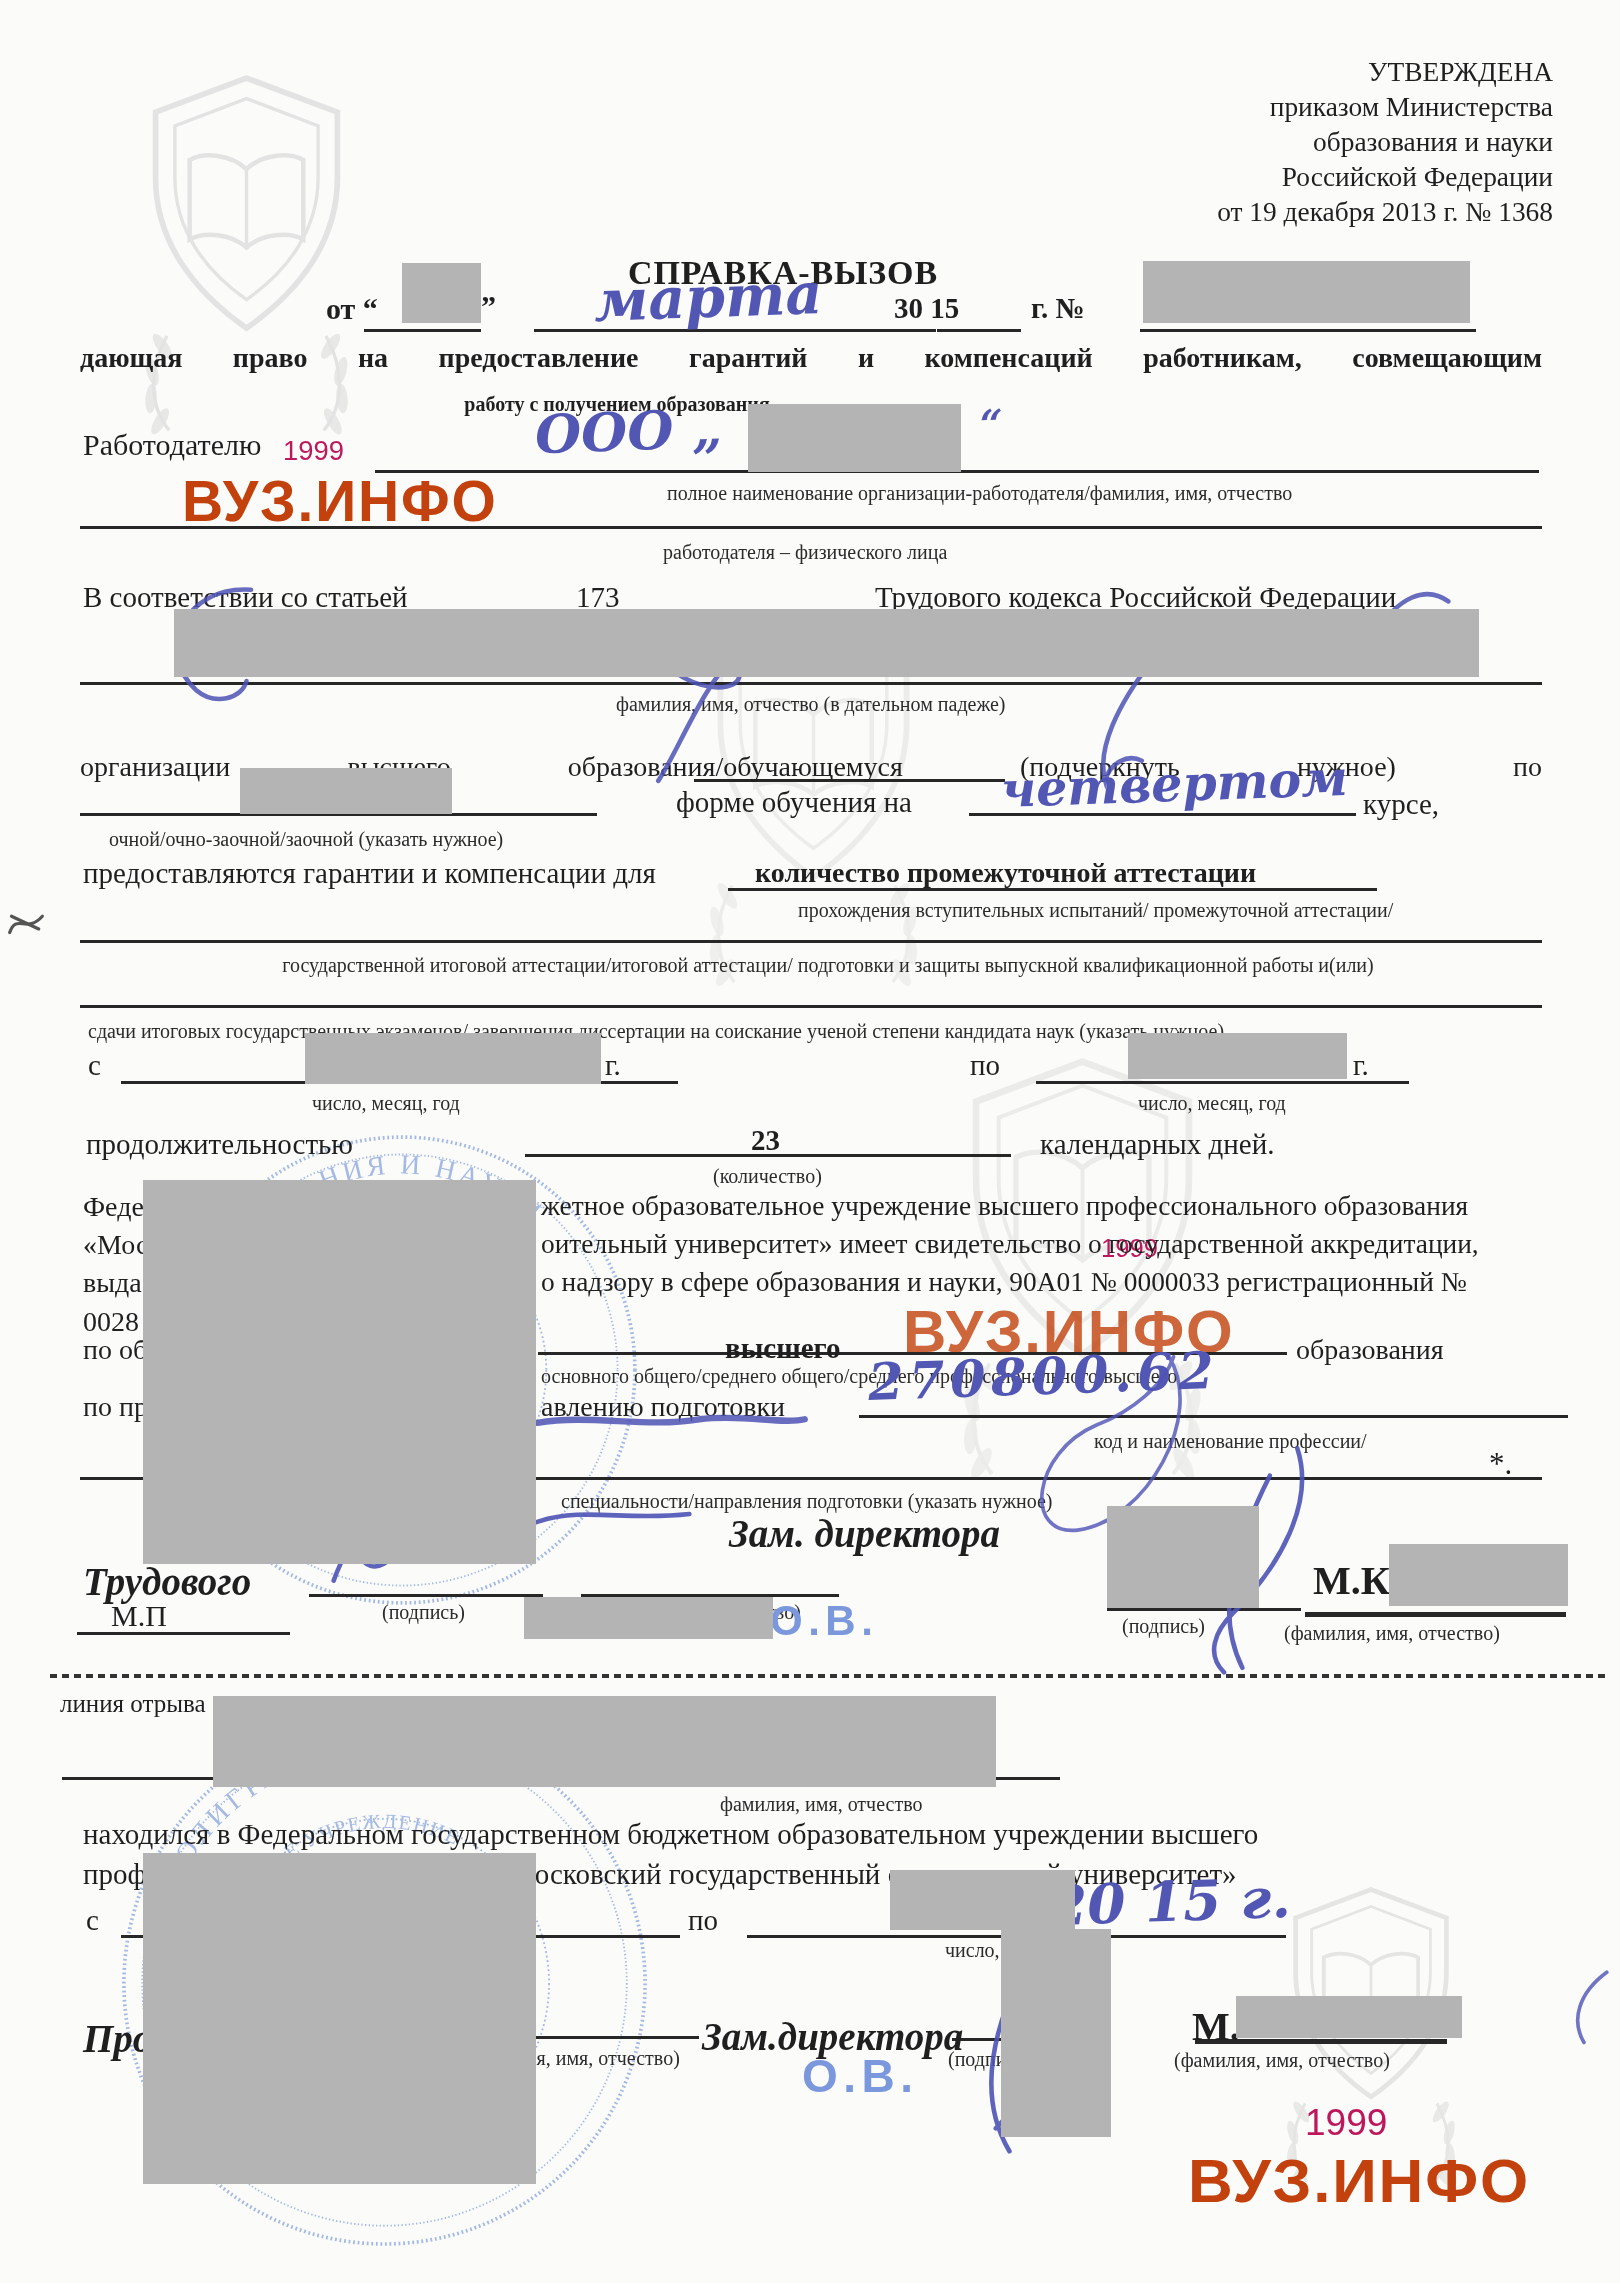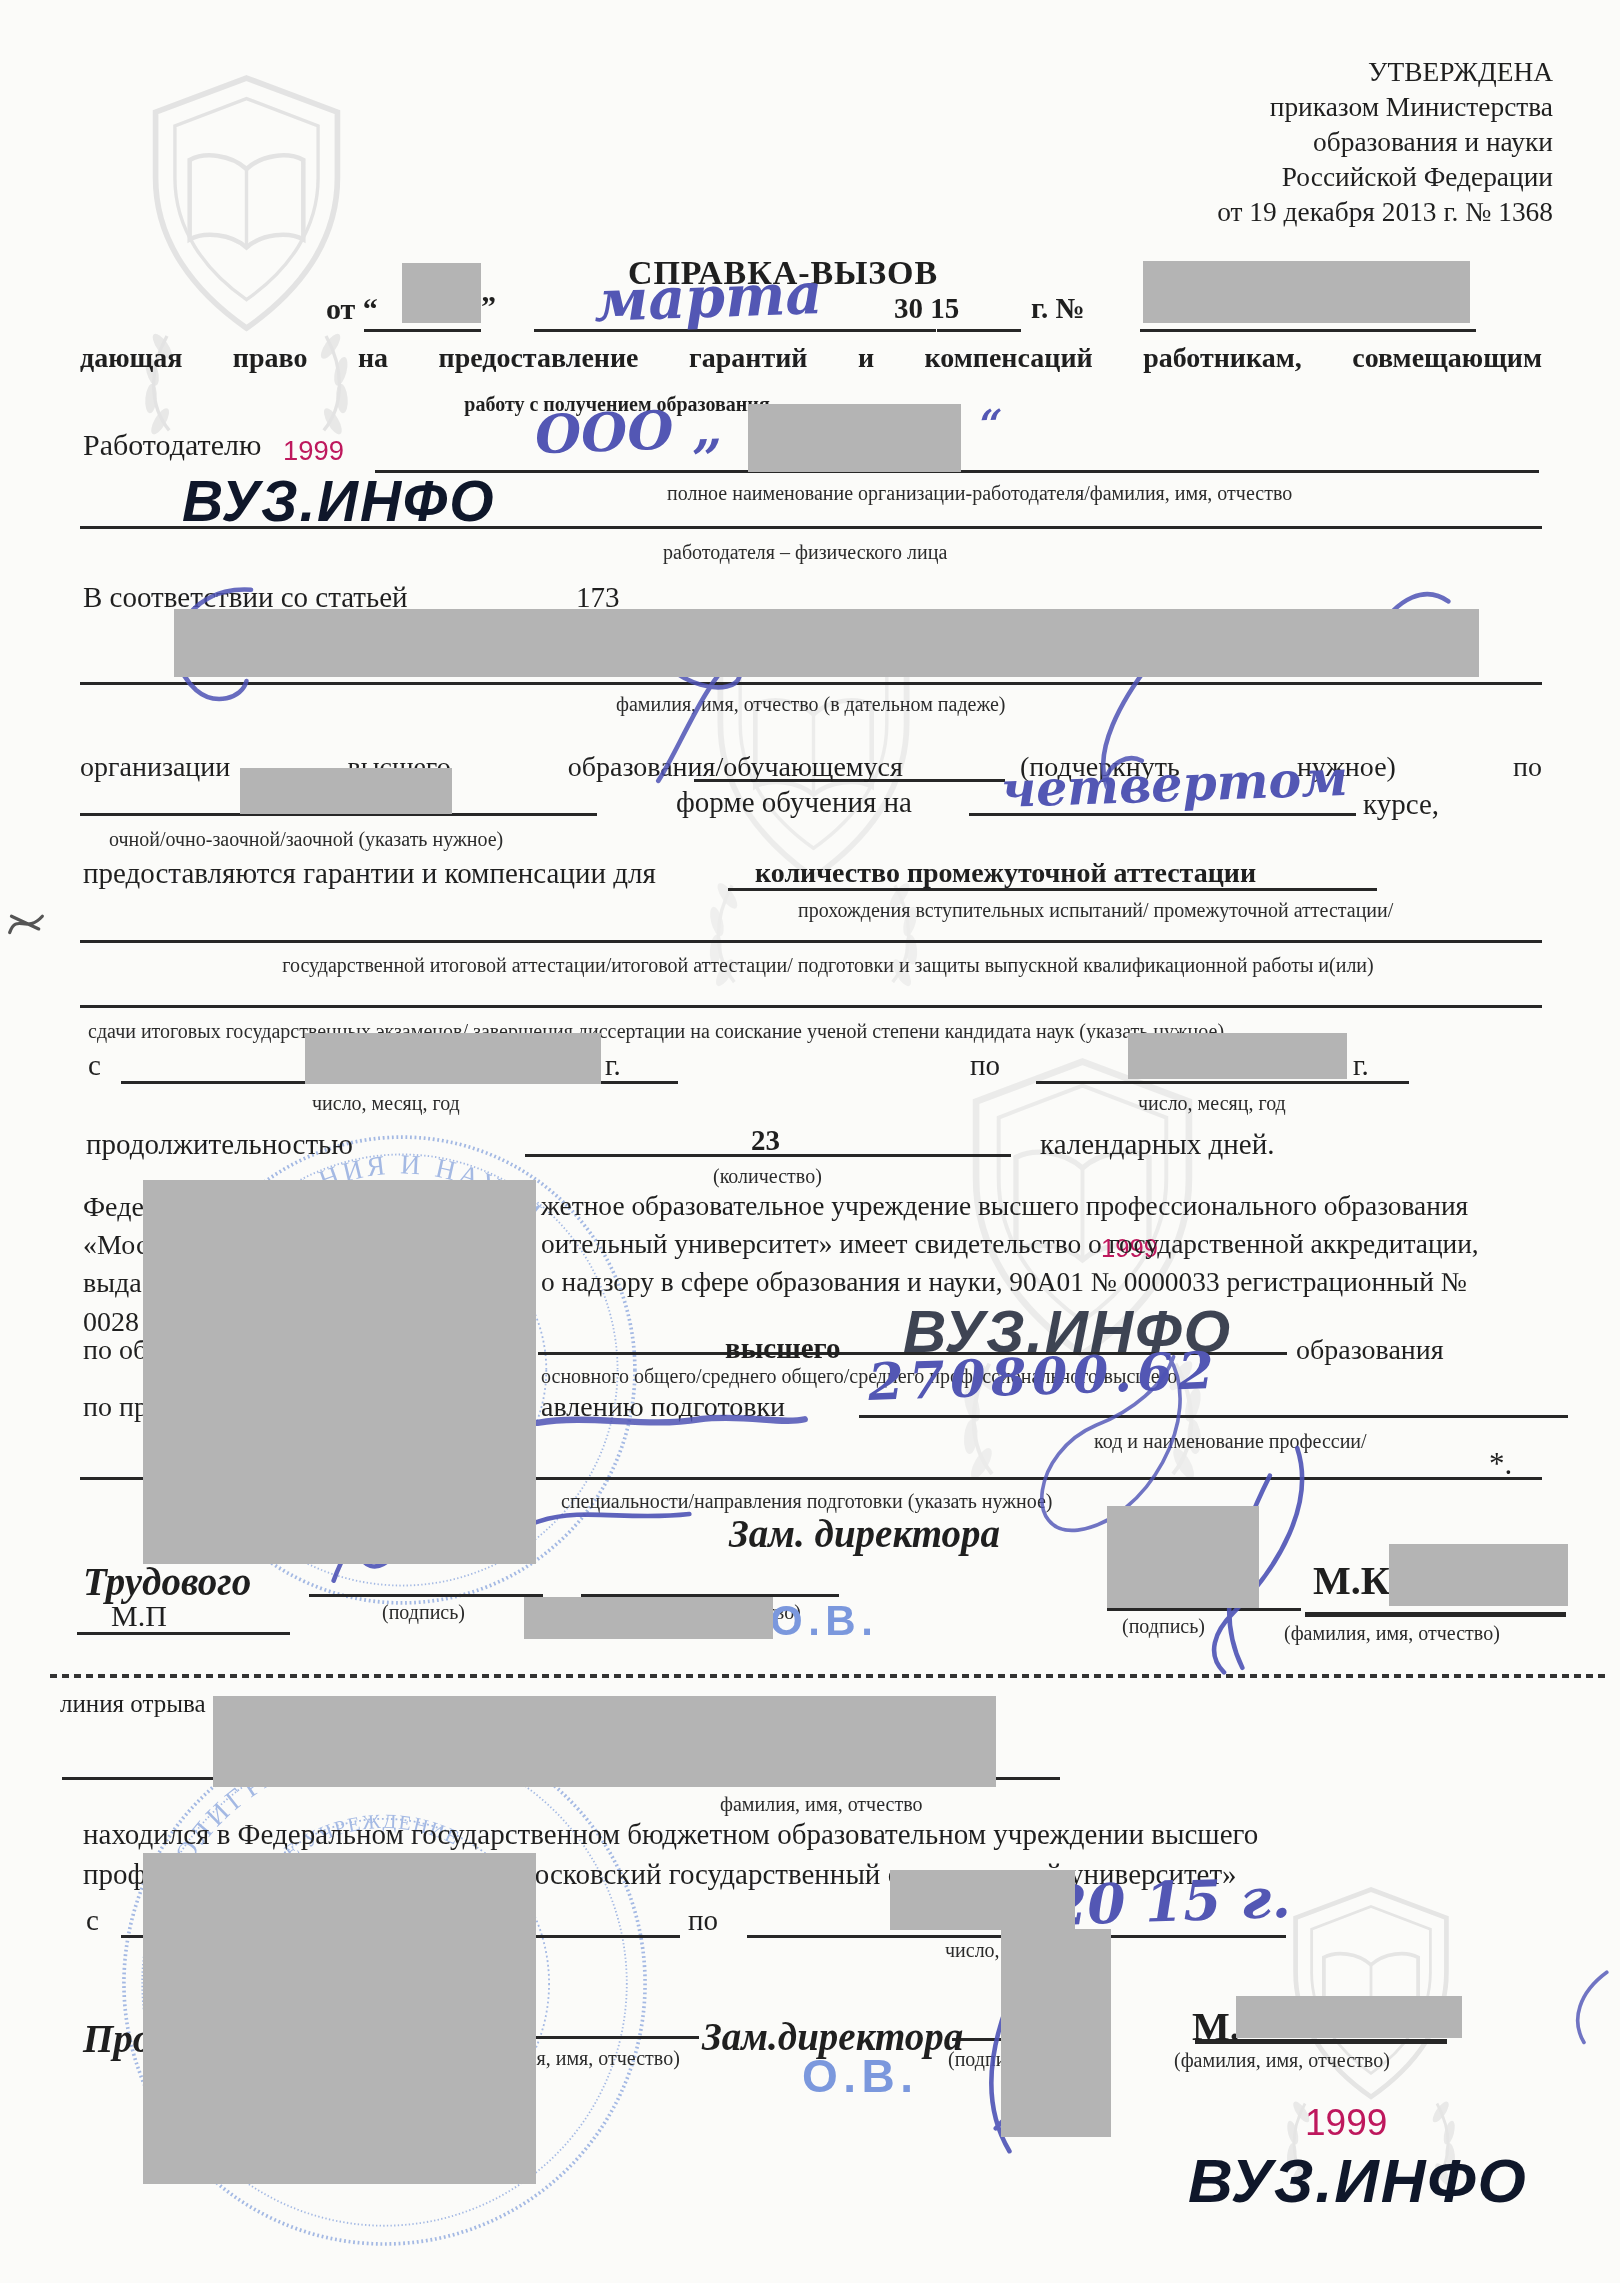--- a/index.html
+++ b/index.html
@@ -13,21 +13,21 @@
   .ctr{text-align:center;}
   .hint{font-size:20px;color:#2b2b2b;}
   .ln{position:absolute;background:#272727;height:2.7px;z-index:9;}
   .red{position:absolute;background:#b4b4b4;z-index:50;}
   .hw{position:absolute;font-family:"DejaVu Serif",serif;font-style:italic;font-weight:bold;
       color:#5357b4;z-index:40;white-space:nowrap;transform:rotate(-2deg);}
   .sig{position:absolute;z-index:40;}
   .stamp{position:absolute;z-index:2;opacity:.6;}
   .wm{position:absolute;z-index:1;}
   .wmtxt{position:absolute;z-index:1;font-family:"Liberation Sans",sans-serif;font-weight:bold;
-         color:#0f172a;white-space:nowrap;letter-spacing:1.8px;font-style:italic;}
+         color:#c2410c;white-space:nowrap;letter-spacing:1.8px;}
   .wmyear{position:absolute;z-index:1;font-family:"Liberation Sans",sans-serif;color:#be185d;white-space:nowrap;}
   svg text{font-family:"Liberation Serif",serif;}
 </style>
 </head>
 <body>
 
 <div id="page">
 
   <svg width="0" height="0" style="position:absolute">
     <defs>
@@ -123,20 +123,21 @@
   <div class="t" style="left:83px;top:428px;font-size:30px">Работодателю</div>
   <div class="hw" style="left:535px;top:400px;font-size:53px">ООО „</div>
   <div class="hw" style="left:980px;top:400px;font-size:40px">“</div>
   <div class="ln" style="left:375px;top:470px;width:1164px"></div>
   <div class="t hint ctr" style="left:667px;top:482px;width:612px">полное наименование организации-работодателя/фамилия, имя, отчество</div>
   <div class="ln" style="left:80px;top:526px;width:1462px"></div>
   <div class="t hint" style="left:663px;top:541px">работодателя – физического лица</div>
 
   <div class="t" style="left:83px;top:581px;font-size:29px">В соответствии со статьей</div>
   <div class="t" style="left:576px;top:581px;font-size:29px">173</div>
+  <div class="t" style="left:875px;top:581px;font-size:29px">Трудового кодекса Российской Федерации</div>
   <div class="ln" style="left:452px;top:610px;width:364px"></div>
   <div class="ln" style="left:80px;top:682px;width:1462px"></div>
   <div class="t hint" style="left:616px;top:693px">фамилия, имя, отчество (в дательном падеже)</div>
 
   <div class="t just" style="left:80px;top:751px;width:1462px;font-size:28px">организации высшего образования/обучающемуся (подчеркнуть нужное) по</div>
   <div class="ln" style="left:694px;top:779px;width:311px"></div>
 
   <div class="ln" style="left:80px;top:813px;width:517px"></div>
   <div class="t hint" style="left:109px;top:828px">очной/очно-заочной/заочной (указать нужное)</div>
   <div class="t" style="left:676px;top:786px;font-size:29px">форме обучения на</div>

